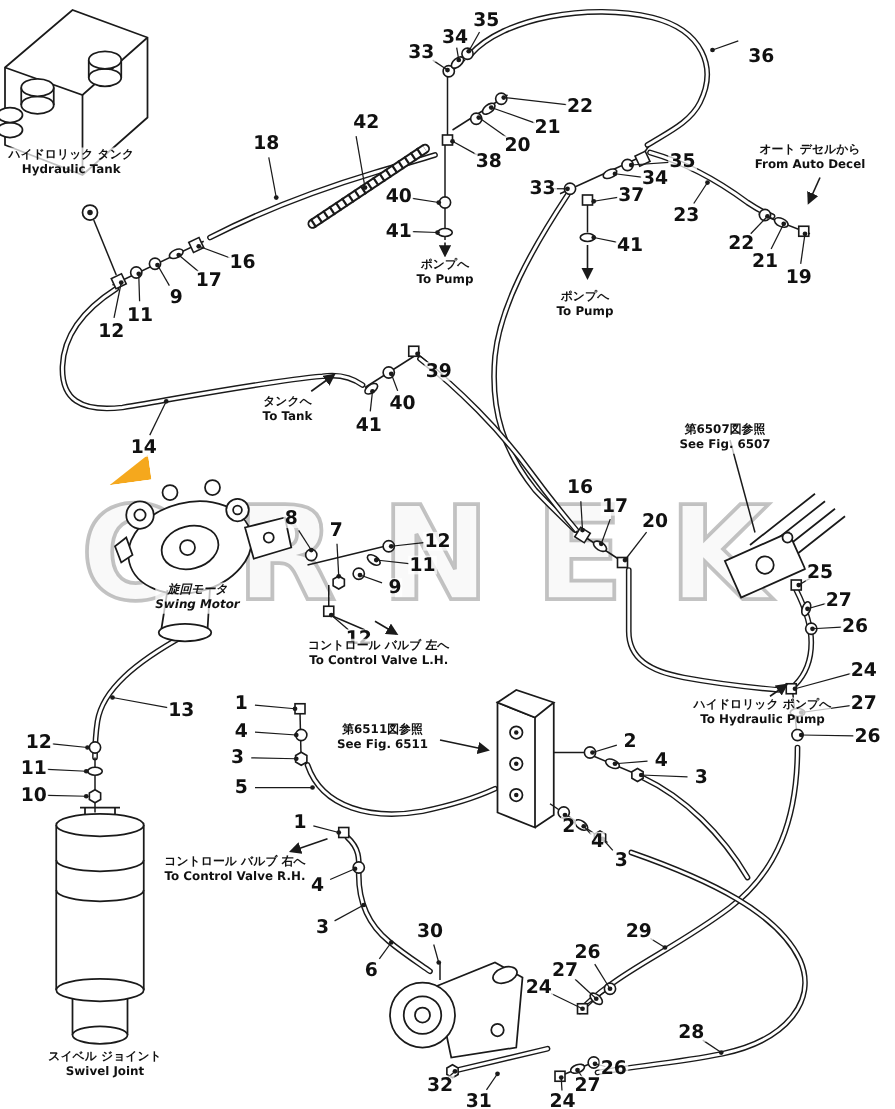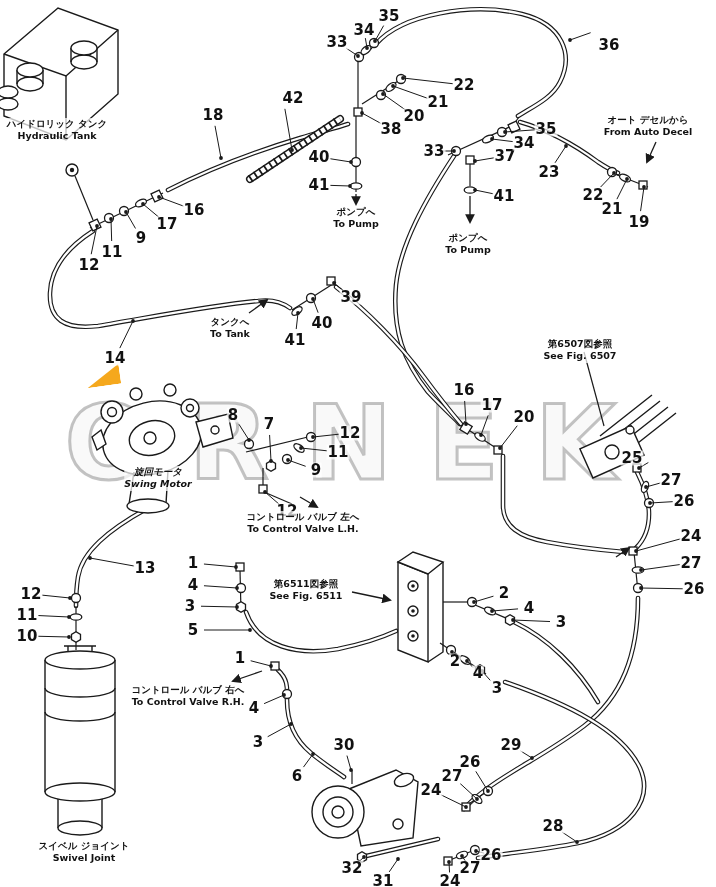--- a/index.html
+++ b/index.html
@@ -454,21 +454,21 @@
       <div class="callout" style="left: 233px; top: 415px;">8</div>
       <div class="callout" style="left: 269px; top: 424px;">7</div>
       <div class="callout" style="left: 350px; top: 433px;">12</div>
       <div class="callout" style="left: 338px; top: 452px;">11</div>
       <div class="callout" style="left: 316px; top: 470px;">9</div>
       <div class="callout" style="left: 287px; top: 511px;">12</div>
       <div class="callout" style="left: 145px; top: 568px;">13</div>
       <div class="callout" style="left: 464px; top: 390px;">16</div>
       <div class="callout" style="left: 492px; top: 405px;">17</div>
       <div class="callout" style="left: 524px; top: 417px;">20</div>
-      <div class="callout" style="left: 632px; top: 458px;">25</div>
+      <div class="callout" style="left: 656px; top: 458px;">25</div>
       <div class="callout" style="left: 671px; top: 480px;">27</div>
       <div class="callout" style="left: 684px; top: 501px;">26</div>
       <div class="callout" style="left: 691px; top: 536px;">24</div>
       <div class="callout" style="left: 691px; top: 563px;">27</div>
       <div class="callout" style="left: 694px; top: 589px;">26</div>
       <div class="callout" style="left: 193px; top: 563px;">1</div>
       <div class="callout" style="left: 193px; top: 585px;">4</div>
       <div class="callout" style="left: 190px; top: 606px;">3</div>
       <div class="callout" style="left: 193px; top: 630px;">5</div>
       <div class="callout" style="left: 504px; top: 593px;">2</div>
@@ -526,20 +526,24 @@
         <div>See Fig. 6507</div>
       </div>
       <div class="plabel" style="left: 303px; top: 511px;">
         <div>コントロール バルブ 左へ</div>
         <div>To Control Valve L.H.</div>
       </div>
       <div class="plabel" style="left: 306px; top: 578px;">
         <div>第6511図参照</div>
         <div>See Fig. 6511</div>
       </div>
+      <div class="plabel" style="left: 610px; top: 558px;">
+        <div>ハイドロリック ポンプへ</div>
+        <div>To Hydraulic Pump</div>
+      </div>
       <div class="plabel" style="left: 188px; top: 684px;">
         <div>コントロール バルブ 右へ</div>
         <div>To Control Valve R.H.</div>
       </div>
       <div class="plabel" style="left: 84px; top: 840px;">
         <div>スイベル ジョイント</div>
         <div>Swivel Joint</div>
       </div>
     </div>
 </div>

